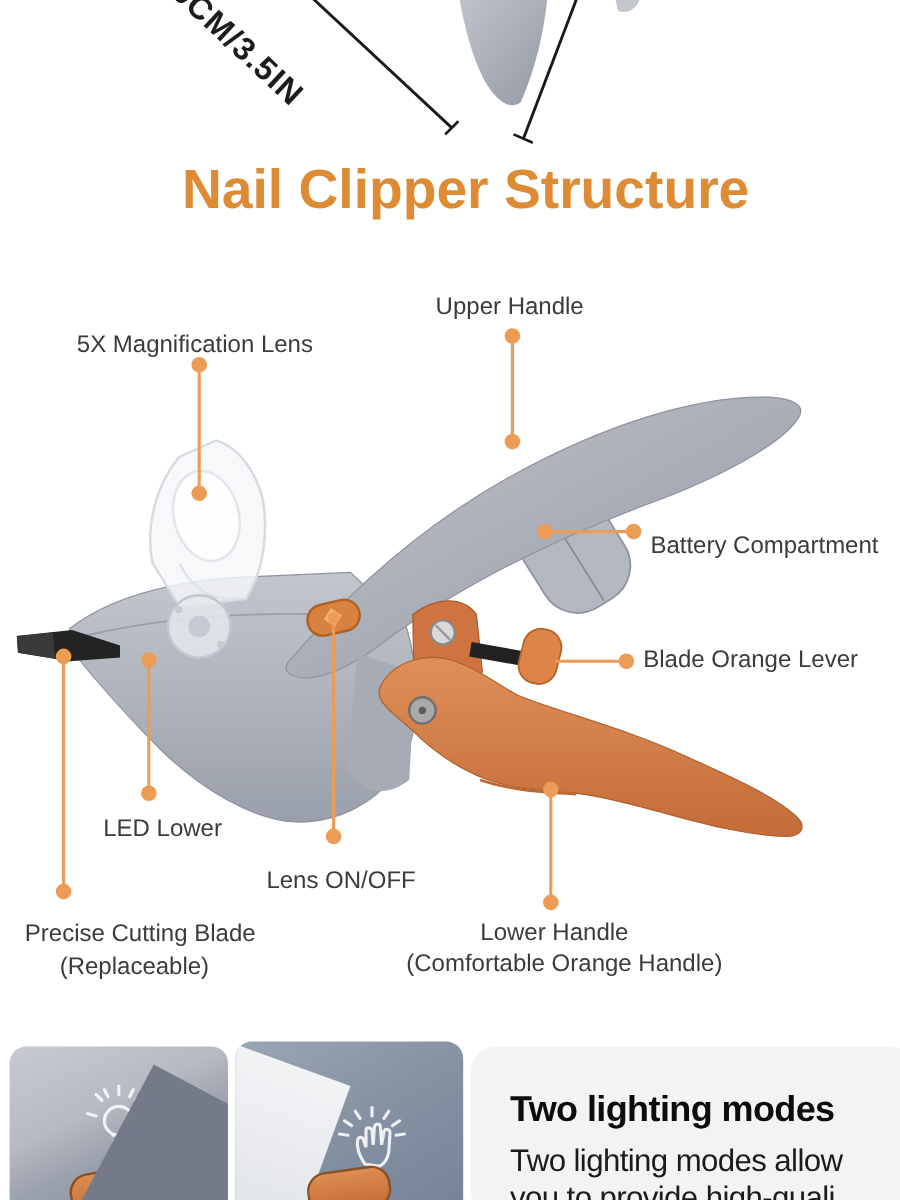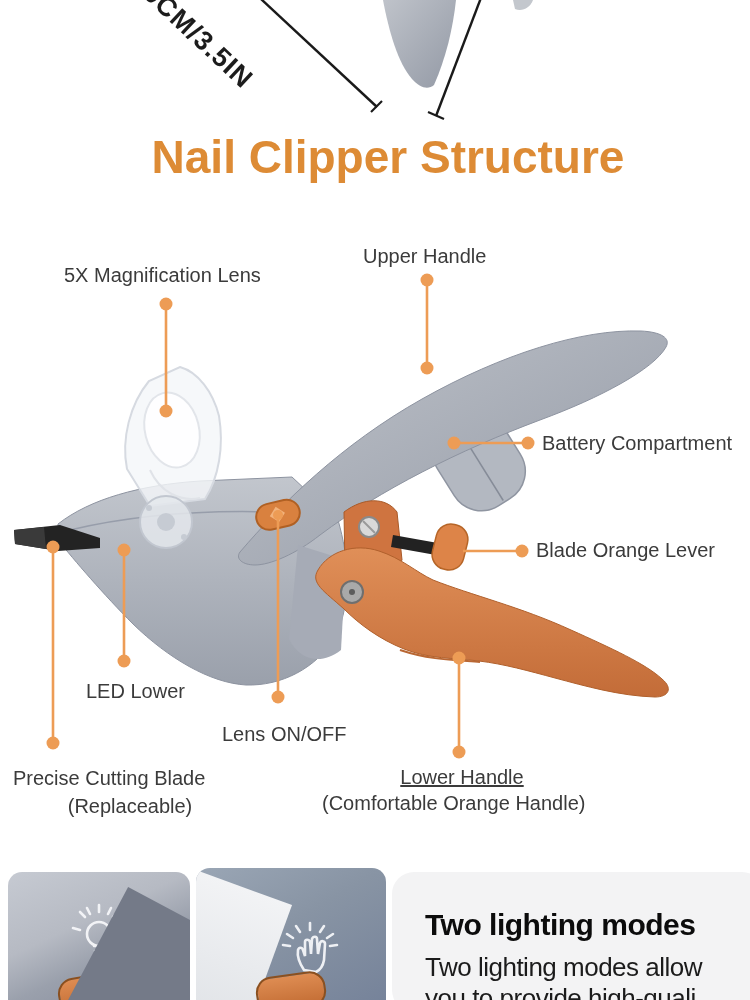--- a/index.html
+++ b/index.html
@@ -36,30 +36,30 @@
     color:var(--title-orange);
     letter-spacing:0px;
     white-space:nowrap;
     padding-left:26px;
   }
   
   .callout-label{
     font-size:20px;color:var(--label-gray);
     white-space:nowrap;line-height:1.15;
   }
-  .lbl-lens{left:64px;top:264px;}
+  .lbl-lens{left:64px;top:276px;}
   .lbl-upper{left:363px;top:245px;}
-  .lbl-battery{left:542px;top:432px;}
+  .lbl-battery{left:542px;top:444px;}
   .lbl-lever{left:536px;top:539px;}
   .lbl-led{left:86px;top:680px;}
   .lbl-onoff{left:222px;top:723px;}
-  .lbl-blade{left:13px;top:767px;width:200px;text-align:left;}
-  .lbl-blade-sub{left:30px;top:795px;width:200px;text-align:center;}
-  .lbl-lower{left:322px;top:766px;width:280px;text-align:center;text-decoration:underline;}
-  .lbl-lower-sub{left:322px;top:792px;width:280px;text-align:left;}
+  .lbl-blade{left:13px;top:767px;width:200px;text-align:right;}
+  .lbl-blade-sub{left:12px;top:795px;width:200px;text-align:center;}
+  .lbl-lower{left:322px;top:766px;width:280px;text-align:center;}
+  .lbl-lower-sub{left:322px;top:792px;width:280px;text-align:right;}
   
   .product-svg{left:0;top:0;}
   
   .photo{
     top:872px;height:128px;overflow:hidden;
     border-radius:14px 14px 0 0;
   }
   .photo-left{left:8px;width:182px;background:linear-gradient(155deg,#c6cad2 0%,#b6bac3 40%,#9aa0ac 62%,#83899a 100%);}
   .photo-left::after{
     content:"";position:absolute;right:-30px;bottom:-40px;width:130px;height:130px;

